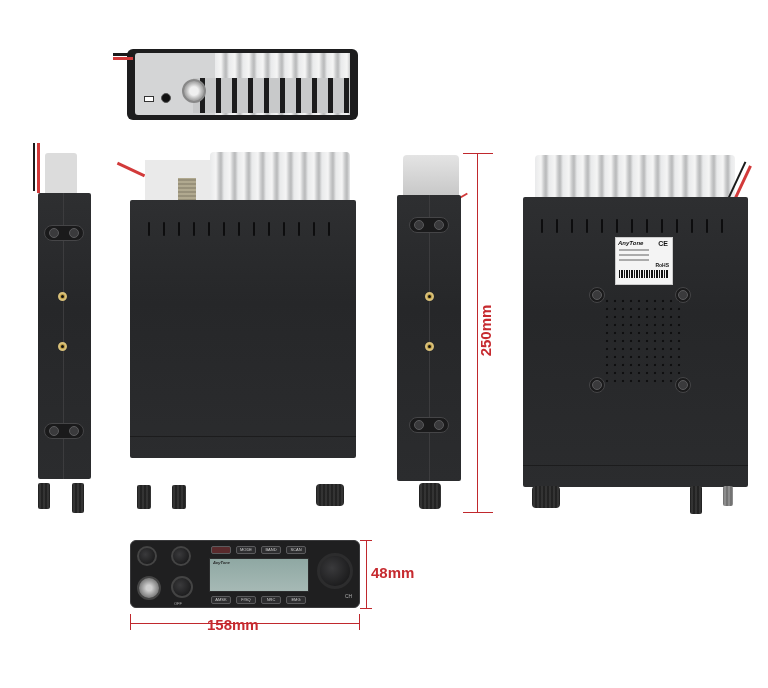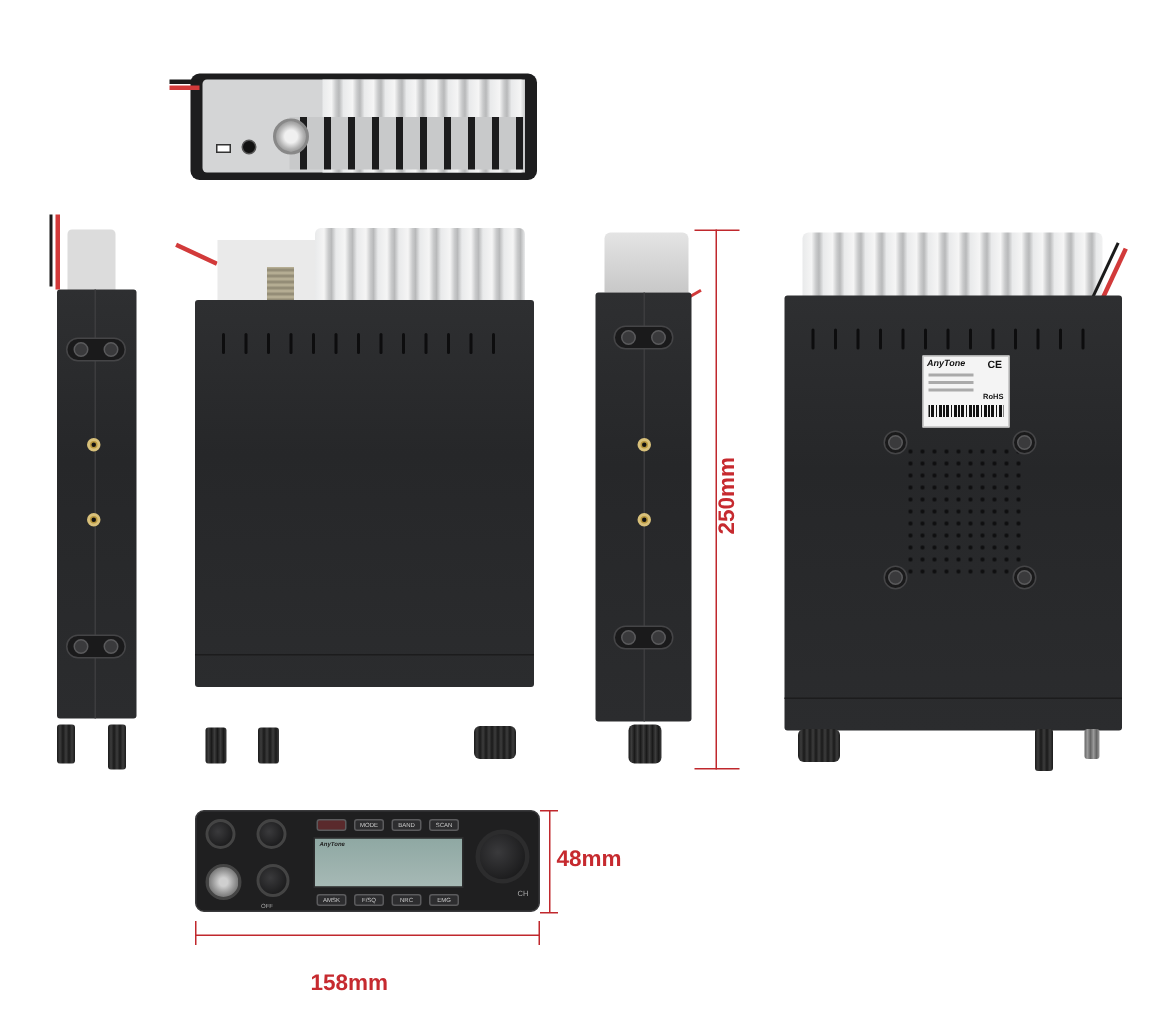--- a/index.html
+++ b/index.html
@@ -186,14 +186,14 @@
   <div class="dim-line" style="left:366px; top:540px; width:1px; height:68px;"></div>
   <div class="dim-line" style="left:360px; top:540px; width:12px; height:1px;"></div>
   <div class="dim-line" style="left:360px; top:608px; width:12px; height:1px;"></div>
   <div class="dim-text" style="left:371px; top:564px;">48mm</div>
 </div>
 
 <div>
   <div class="dim-line" style="left:130px; top:623px; width:230px; height:1px;"></div>
   <div class="dim-line" style="left:130px; top:614px; width:1px; height:16px;"></div>
   <div class="dim-line" style="left:359px; top:614px; width:1px; height:16px;"></div>
-  <div class="dim-text" style="left:207px; top:647px;">158mm</div>
+  <div class="dim-text" style="left:207px; top:616px;">158mm</div>
 </div>
 
 </body></html>

